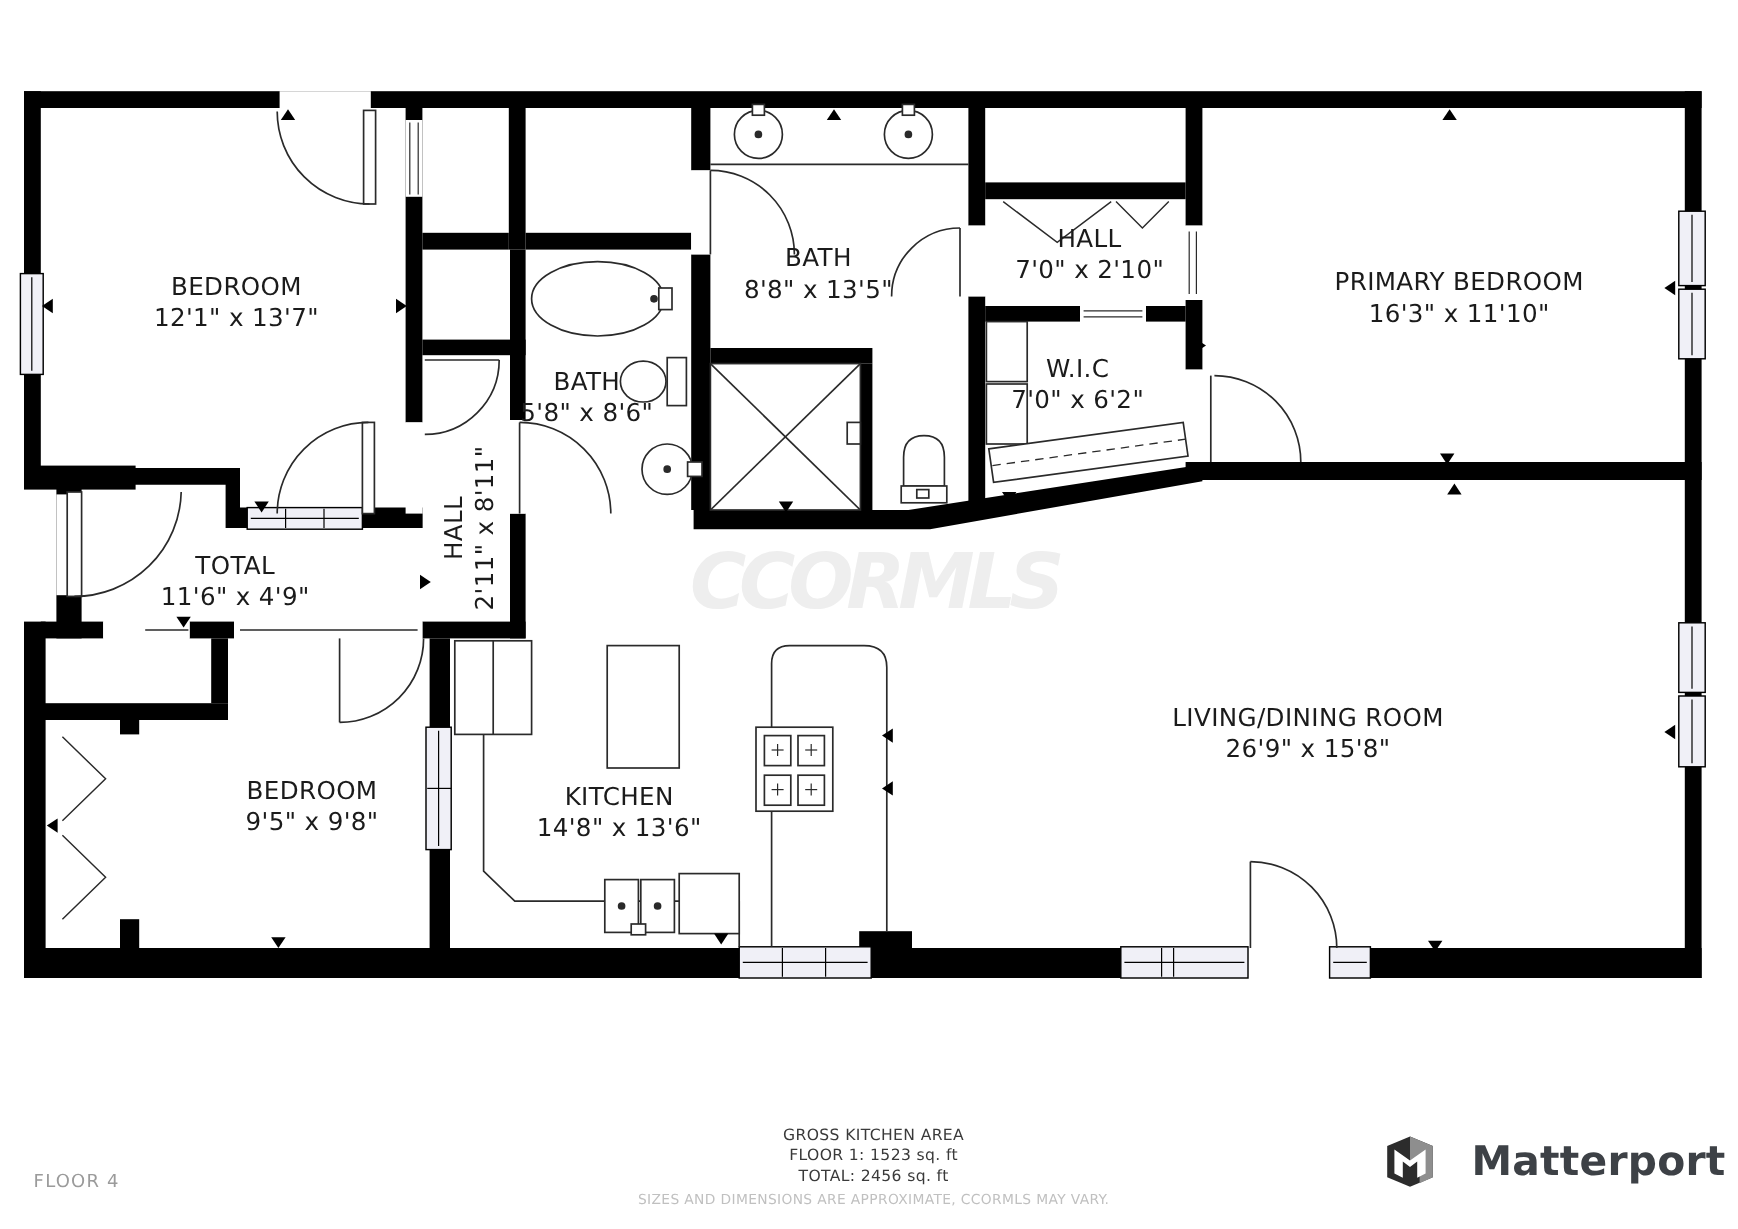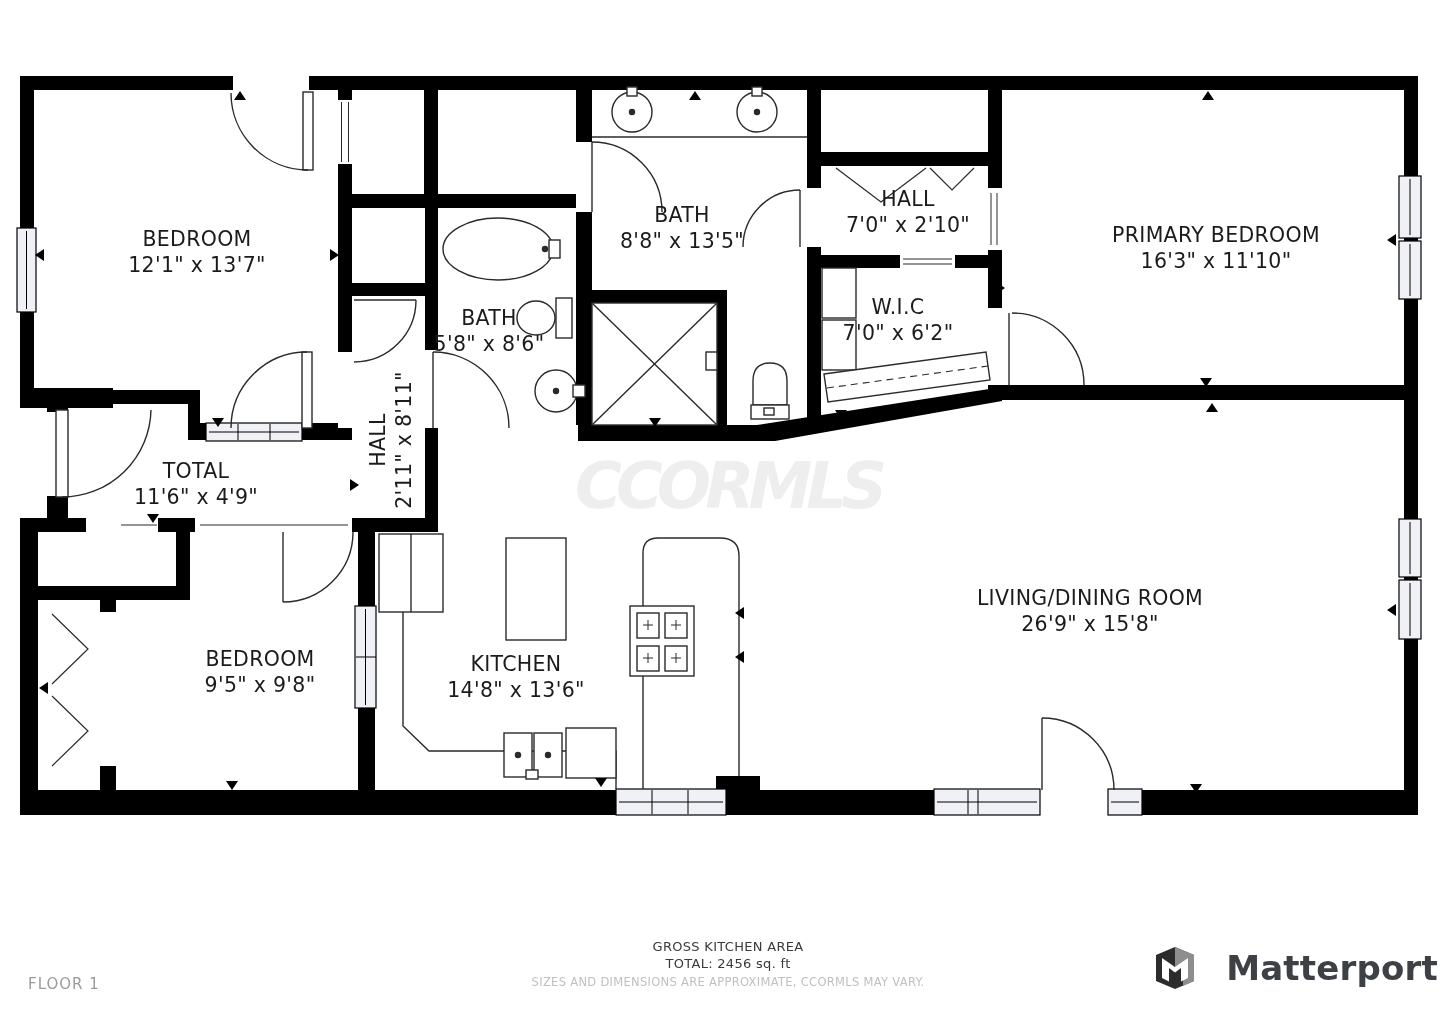--- a/index.html
+++ b/index.html
@@ -367,25 +367,26 @@
   </div>
   <div class="room-label" style="left:1090px;top:611px">
     <span>LIVING/DINING ROOM</span>
     <span>26'9" x 15'8"</span>
   </div>
 
   <div id="watermark">CCORMLS</div>
 
   <div id="footer-block">
     <div class="f-line">GROSS KITCHEN AREA</div>
+    <div class="f-line">FLOOR 1: 1523 sq. ft</div>
     <div class="f-line">TOTAL: 2456 sq. ft</div>
     <div class="f-disclaimer">SIZES AND DIMENSIONS ARE APPROXIMATE, CCORMLS MAY VARY.</div>
   </div>
 
-  <div id="floor-tag">FLOOR 1</div>
+  <div id="floor-tag">FLOOR 4</div>
 
   <div id="brand">
     <svg width="46" height="46" viewBox="0 0 46 46">
       <polygon points="23,2 42,10 42,36 23,44 4,36 4,10" fill="#2c2c2c"></polygon>
       <polygon points="23,2 42,10 42,36 31,41 31,20 23,25" fill="#8e8e8e"></polygon>
       <path d="M10,33 V13 L23,22 L36,13 V33 L29,36.5 V23 L23,27.5 L17,23 V36.5 Z" fill="#ffffff"></path>
     </svg>
     <span class="brand-text">Matterport</span>
   </div>
 

